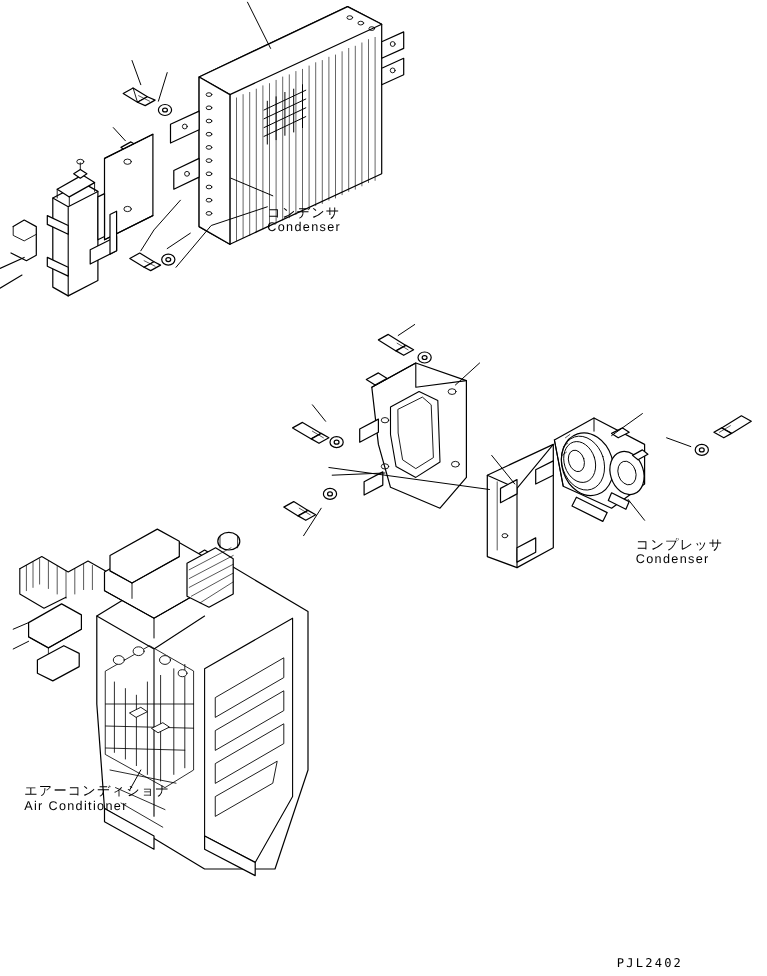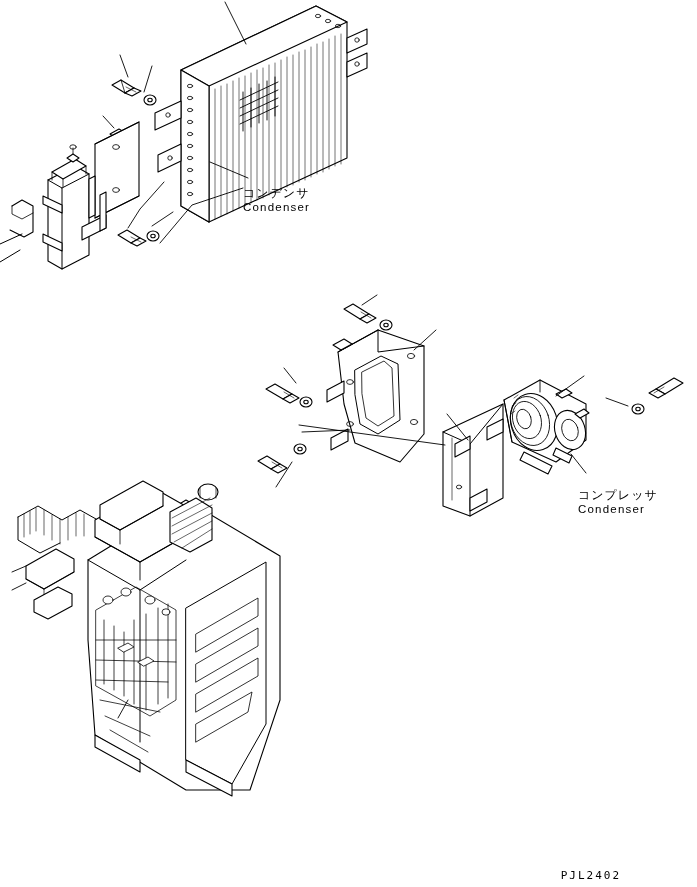--- a/index.html
+++ b/index.html
@@ -285,16 +285,20 @@
 <div class="lbl" style="left:243px;top:186px;">
   <div class="jp">コンデンサ</div>
   <div class="en">Condenser</div>
 </div>
 
 <div class="lbl" style="left:578px;top:468px;margin-top:20px;">
   <div class="jp">コンプレッサ</div>
   <div class="en">Condenser</div>
 </div>
 
+<div class="lbl" style="left:22px;top:712px;">
+  <div class="jp">エアーコンディショナ</div>
+  <div class="en">Air Conditioner</div>
+</div>
 
 <div id="code">PJL2402</div>
 
 </div>
 
 </body></html>

